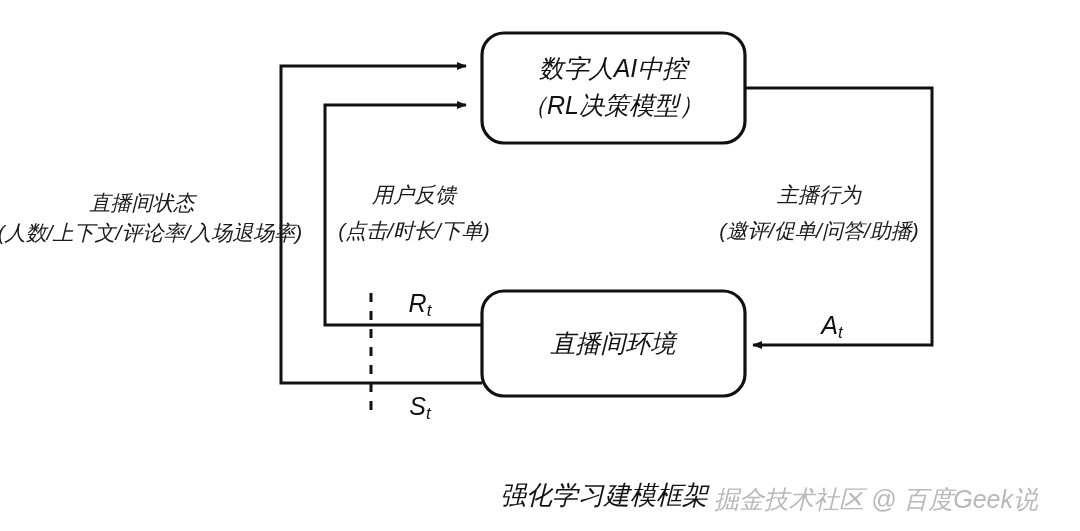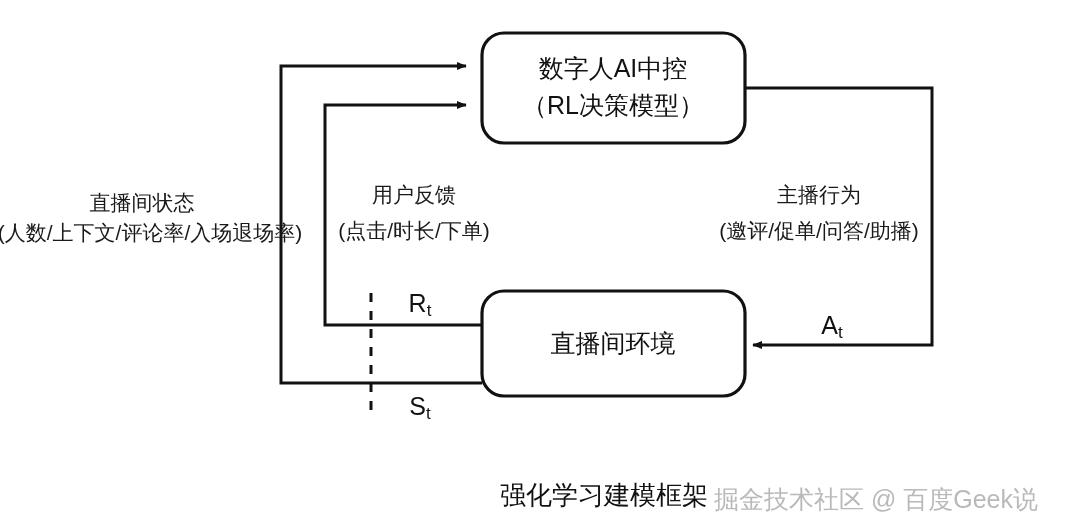--- a/index.html
+++ b/index.html
@@ -13,20 +13,21 @@
     position: relative;
     overflow: hidden;
     font-family: "Liberation Sans", "DejaVu Sans", sans-serif;
     color: #1a1a1a;
   }
   #diagram-root {
     position: absolute;
     left: 0; top: 0;
     width: 1080px;
     height: 531px;
+    font-style: italic;
   }
   svg.diagram-canvas {
     position: absolute;
     left: 0; top: 0;
     width: 1080px;
     height: 531px;
   }
   .node-label {
     font-size: 25px;
     fill: #111111;

